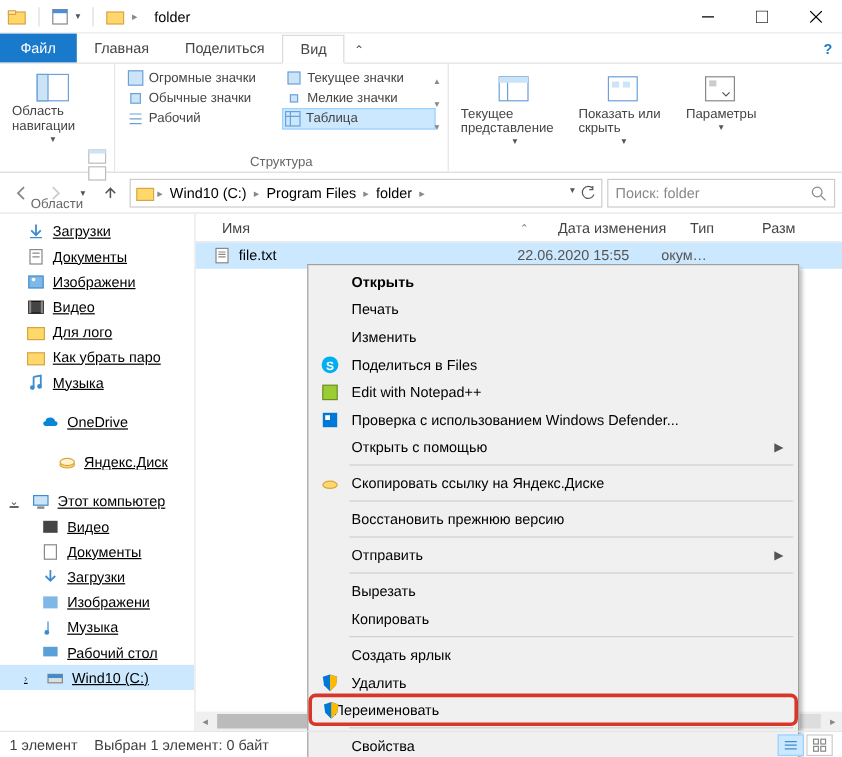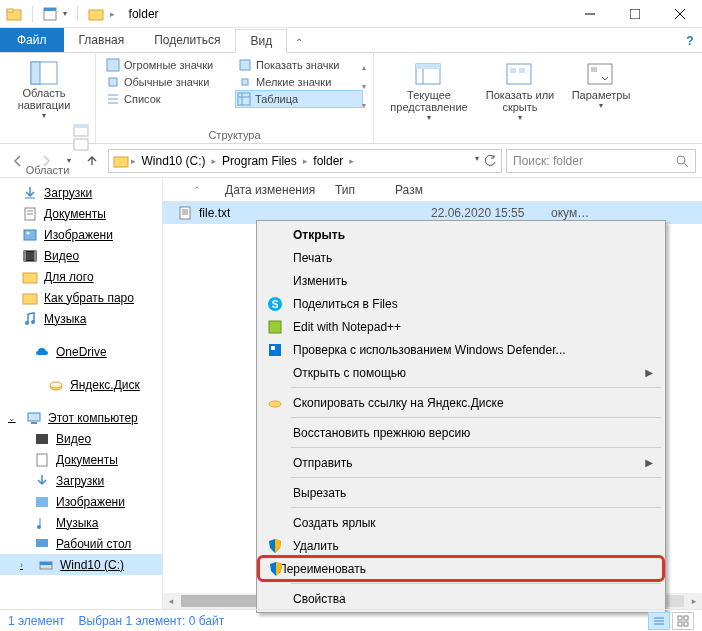--- a/index.html
+++ b/index.html
@@ -20,21 +20,21 @@
   .tab.active { background: #fff; border: 1px solid #dadada; border-bottom: 1px solid #fff; position: relative; top: 1px; }
   .tabs .help { margin-left: auto; color: #1979ca; font-weight: bold; width: 24px; text-align: center; padding: 4px 0; }
   .ribbon-toggle { width: 24px; text-align: center; padding: 4px 0; }
 
   
   .ribbon { height: 92px; background: #fff; border-top: 1px solid #dadada; border-bottom: 1px solid #dadada; display: flex; }
   .ribbon-group { border-right: 1px solid #e5e5e5; padding: 4px 8px 2px; display: flex; flex-direction: column; }
   .ribbon-group .label { text-align: center; font-size: 11px; color: #666; margin-top: auto; }
   .big-btn { display: flex; flex-direction: column; align-items: center; justify-content: center; width: 72px; padding: 4px 2px; }
   .big-btn .icon { width: 28px; height: 24px; margin-bottom: 2px; }
-  .big-btn .text { font-size: 11px; text-align: center; line-height: 1.1; color: #444; }
+  .big-btn .text { font-size: 11px; text-align: left; line-height: 1.1; color: #444; }
   .row-btn { display: flex; align-items: center; gap: 4px; font-size: 11px; color: #444; padding: 1px 2px; line-height: 14px; }
   .row-btn .mini-icon { width: 14px; height: 14px; flex-shrink: 0; }
   .row-btn.active { background: #cce8ff; border: 1px solid #99d1ff; margin: -1px; padding: 0 1px; }
 
   
   .addressbar { height: 34px; display: flex; align-items: center; padding: 4px 6px; gap: 4px; border-bottom: 1px solid #e5e5e5; }
   .nav-btn { width: 24px; height: 24px; display: flex; align-items: center; justify-content: center; }
   .breadcrumb { flex: 1; height: 24px; border: 1px solid #ccc; display: flex; align-items: center; padding: 0 4px; gap: 2px; font-size: 12px; }
   .crumb { padding: 0 4px; }
   .crumb-sep { color: #888; font-size: 9px; }
@@ -61,21 +61,21 @@
   .ctxmenu { position: absolute; left: 256px; top: 220px; width: 410px; background: #f0f0f0; border: 1px solid #a0a0a0; box-shadow: 3px 3px 3px rgba(0,0,0,.25); padding: 2px; }
   .ctxmenu .mi { display: flex; align-items: center; height: 23px; font-size: 12px; padding-left: 34px; position: relative; color: #000; }
   .ctxmenu .mi.bold { font-weight: 600; }
   .ctxmenu .mi .ic { position: absolute; left: 8px; width: 16px; height: 16px; }
   .ctxmenu .mi .arrow { margin-left: auto; margin-right: 10px; font-size: 10px; color: #555; }
   .ctxmenu .sep { height: 1px; background: #d0d0d0; margin: 3px 2px 3px 32px; }
   .ctxmenu .mi.highlight-box { border: 3px solid #d9362a; border-radius: 6px; margin: -2px -2px; padding-left: 18px; height: 27px; }
 
   
   .statusbar { position: absolute; left: 0; right: 0; bottom: 0; height: 22px; border-top: 1px solid #e5e5e5; display: flex; align-items: center; font-size: 12px; padding: 0 8px; gap: 14px; }
-  .statusbar .blue { color: #3b82f6; }
+  .statusbar .blue { color: #404040; }
   .statusbar .right { margin-left: auto; display: flex; gap: 2px; }
   .statusbar .viewbtn { width: 22px; height: 18px; border: 1px solid #ccc; display:flex; align-items:center; justify-content:center; }
   .statusbar .viewbtn.active { background: #cce8ff; border-color:#99d1ff; }
 
   .scroll-h { position: absolute; bottom: 0; left: 0; right: 0; height: 16px; background: #f0f0f0; display:flex; align-items:center; }
 
   
   svg { display: block; }
 </style>
 </head>
@@ -167,21 +167,21 @@
               </svg>
             </span>
             <span>Огромные значки</span>
           </div>
         <div class="row-btn" style="width:128px">
             <span class="mini-icon">
               <svg width="14" height="14">
                 <rect x="2" y="2" width="10" height="10" fill="#cce4f7" stroke="#6ba0d8"></rect>
               </svg>
             </span>
-            <span>Показать значки</span>
+            <span>Текущее значки</span>
           </div>
       </div>
       <div style="display:flex;gap:4px">
         <div class="row-btn" style="width:128px">
             <span class="mini-icon">
               <svg width="14" height="14">
                 <rect x="3" y="3" width="8" height="8" fill="#cce4f7" stroke="#6ba0d8"></rect>
               </svg>
             </span>
             <span>Обычные значки</span>
@@ -197,21 +197,21 @@
       </div>
       <div style="display:flex;gap:4px">
         <div class="row-btn" style="width:128px">
             <span class="mini-icon">
               <svg width="14" height="14">
                 <line x1="2" y1="3" x2="12" y2="3" stroke="#6ba0d8"></line>
                 <line x1="2" y1="7" x2="12" y2="7" stroke="#6ba0d8"></line>
                 <line x1="2" y1="11" x2="12" y2="11" stroke="#6ba0d8"></line>
               </svg>
             </span>
-            <span>Список</span>
+            <span>Рабочий</span>
           </div>
         <div class="row-btn active" style="width:128px">
             <span class="mini-icon">
               <svg width="14" height="14">
                 <rect x="1" y="1" width="12" height="12" fill="none" stroke="#6ba0d8"></rect>
                 <line x1="1" y1="5" x2="13" y2="5" stroke="#6ba0d8"></line>
                 <line x1="5" y1="1" x2="5" y2="13" stroke="#6ba0d8"></line>
               </svg>
             </span>
             <span>Таблица</span>
@@ -473,20 +473,21 @@
           </svg>
         </span>
         <span>Wind10 (C:)</span>
       </div>
   </div>
 
   <div class="divider"></div>
 
   <div class="filepane">
     <div class="colheaders">
+      <div class="col" style="width:240px">Имя</div>
       <div style="width:40px;text-align:center;color:#888;font-size:9px">⌃</div>
       <div class="col" style="width:110px">Дата изменения</div>
       <div class="col" style="width:60px">Тип</div>
       <div class="col">Разм</div>
     </div>
     <div class="filerow">
       <span class="ic">
           <svg width="16" height="16">
             <rect x="3" y="2" width="10" height="12" fill="#fff" stroke="#888"></rect>
             <line x1="5" y1="5" x2="11" y2="5" stroke="#888"></line>
@@ -563,20 +564,23 @@
       <span>Восстановить прежнюю версию</span>
     </div>
   <div class="sep"></div>
   <div class="mi">
       <span>Отправить</span>
       <span class="arrow">▶</span>
     </div>
   <div class="sep"></div>
   <div class="mi">
       <span>Вырезать</span>
+    </div>
+  <div class="mi">
+      <span>Копировать</span>
     </div>
   <div class="sep"></div>
   <div class="mi">
       <span>Создать ярлык</span>
     </div>
   <div class="mi">
       <span class="ic">
         <svg width="16" height="16">
           <path d="M8 1 L14 3 L13 10 L8 15 L3 10 L2 3 Z" fill="#0078d7"></path>
           <path d="M8 1 L14 3 L13 10 L8 15 Z" fill="#ffb900"></path>

